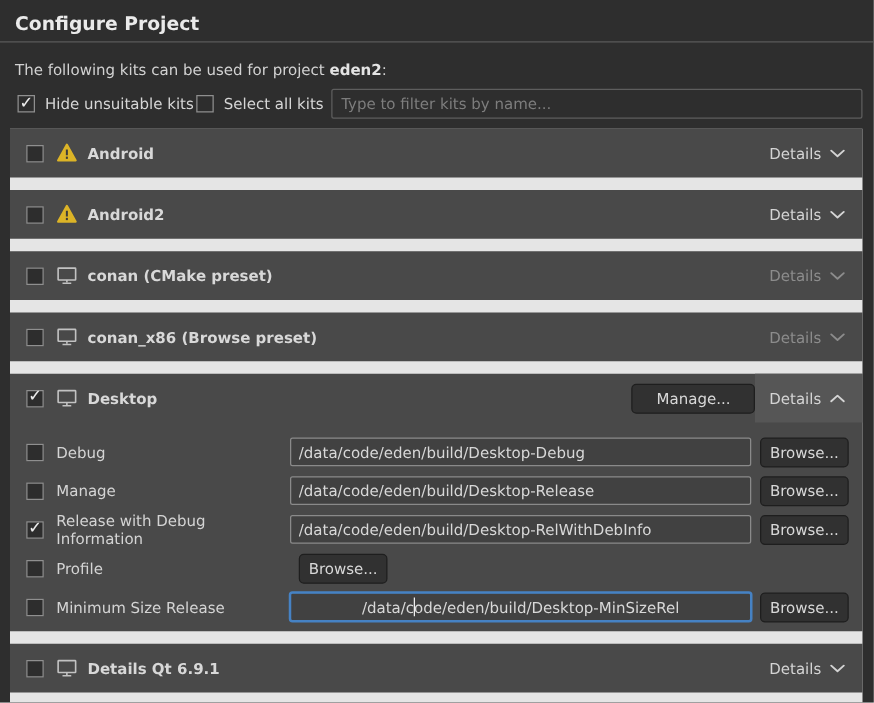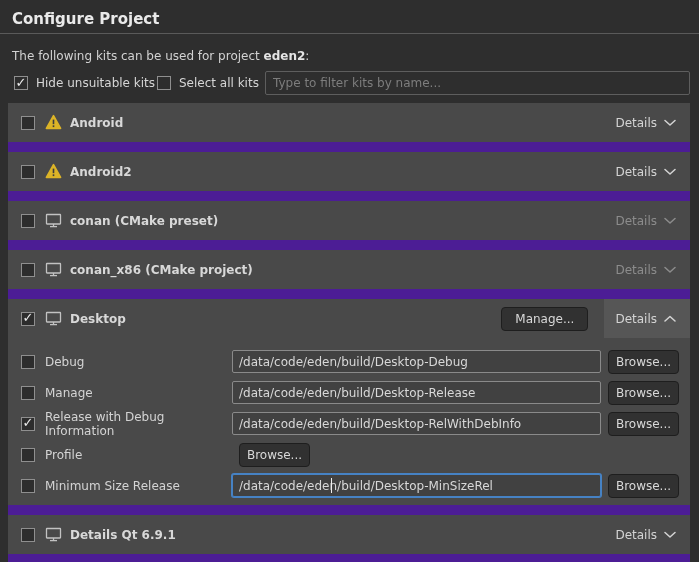--- a/index.html
+++ b/index.html
@@ -46,21 +46,21 @@
     position:absolute; left:265px; top:71px; width:425px; height:24px;
     background:#2e2e2e; border:1px solid #5e5e5e; border-radius:2px;
     color:#d8d8d8; font:12px "DejaVu Sans","Liberation Sans",sans-serif;
     padding:0 7px; outline:none;
   }
   .filter-input::placeholder { color:#7d7d7d; }
 
   
   .kit-area {
     position:absolute; left:8px; top:103px; width:682px; height:459px;
-    background:#4c1d95;
+    background:#e5e5e5;
   }
   .kit-row {
     height:39px; background:#494949; margin-bottom:10px;
     display:flex; align-items:center; padding-left:13px;
   }
   .kit-row .cb { margin-right:10px; }
   .kit-icon { width:17px; height:17px; margin-right:8px; flex:0 0 17px; }
   .kit-name { font-weight:bold; color:#d8d8d8; }
   .spacer { flex:1; }
   .details-btn {
@@ -68,36 +68,36 @@
     padding:0 14px 0 11px; color:#d4d4d4; cursor:default;justify-content:center;
   }
   .details-btn.disabled { color:#8c8c8c; }
   .details-btn svg { display:block; }
 
   
   .kit-section { background:#494949; margin-bottom:10px; }
   .kit-section .kit-row { margin-bottom:0; background:transparent; }
   .details-btn.open { background:#565656; }
   .manage-btn {
-    height:24px; padding:0 13px; margin-right:16px;
+    height:24px; padding:0 19px; margin-right:0;
     background:#313131; border:1px solid #1e1e1e; border-radius:4px;
     color:#d8d8d8; font:12px "DejaVu Sans","Liberation Sans",sans-serif;
   }
   .section-body { padding:12px 11px 8px 13px; }
   .config-row { display:flex; align-items:center; margin-bottom:8px; height:23px; }
   .config-row .cb { margin-right:10px; }
   .config-label { width:187px; color:#d4d4d4; }
   .path-wrap { flex:1; position:relative; }
   .path-input {
     width:100%; height:23px;
     background:#414141; border:1px solid #8a8a8a; border-radius:2px;
     color:#d8d8d8; font:12px "DejaVu Sans","Liberation Sans",sans-serif;
     padding:0 6px; outline:none;
   }
-  .path-input.focused { border:1px solid #4682c4; box-shadow:0 0 0 1px #4682c4; }
+  .path-input.focused { border:1px solid #4682c4; box-shadow:0 0 0 1px #4682c4;text-align:center; }
   .caret { position:absolute; left:99px; top:4px; width:1px; height:15px; background:#efefef; }
   .browse-btn {
     height:24px; width:71px; margin-left:7px; flex:0 0 71px;
     background:#313131; border:1px solid #1e1e1e; border-radius:4px;
     color:#d8d8d8; font:12px "DejaVu Sans","Liberation Sans",sans-serif;
   }
 </style>
 </head>
 <body>
 
@@ -184,21 +184,21 @@
           <use href="#chev-down"></use>
         </svg>
     </span>
   </div>
 
   <div class="kit-row">
     <span class="cb"></span>
     <svg class="kit-icon" viewBox="0 0 17 17">
         <use href="#monitor"></use>
       </svg>
-    <span class="kit-name">conan_x86 (CMake project)</span>
+    <span class="kit-name">conan_x86 (Browse preset)</span>
     <span class="spacer"></span>
     <span class="details-btn disabled">
       <span>Details</span>
       <svg width="12" height="8" viewBox="0 0 12 8">
           <use href="#chev-down"></use>
         </svg>
     </span>
   </div>
 
   <div class="kit-section">

